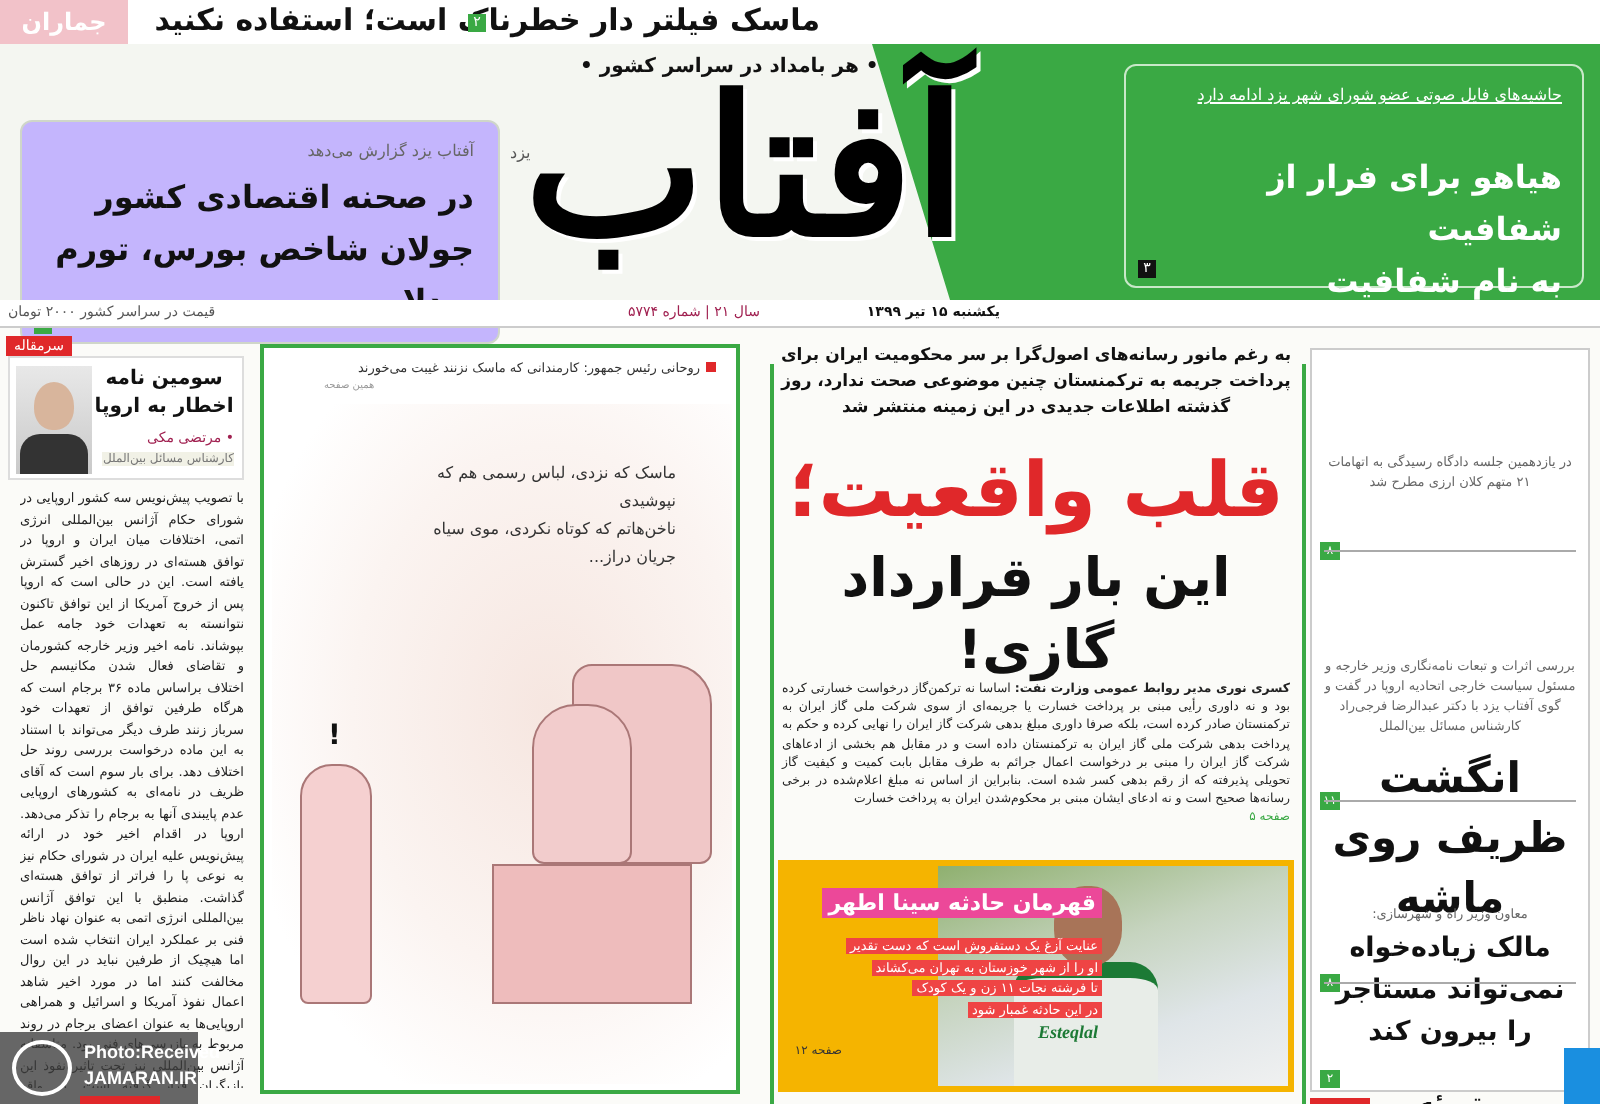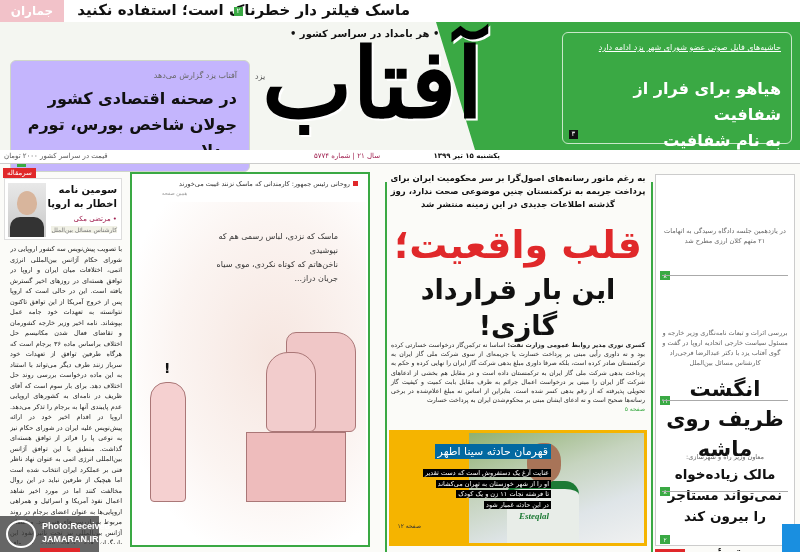--- a/index.html
+++ b/index.html
@@ -37,21 +37,21 @@
   .dateline .issue { position: absolute; right: 420px; top: 2px; color: #a02050; }
   .dateline .price { position: absolute; left: 4px; top: 2px; }
 
   
   .col-left { position: absolute; left: 4px; top: 168px; width: 118px; height: 384px; }
   .col-left .sarmaqale { position: absolute; right: 86px; top: 0; background: #e0282a; color: #fff; font-size: 7px; padding: 1px 4px; }
   .editorial-head { position: absolute; top: 10px; left: 0; width: 118px; height: 62px; border: 1px solid #ddd; background: #fff; }
   .editorial-head .photo { position: absolute; left: 3px; top: 4px; width: 38px; height: 54px; background: linear-gradient(#e8e8e8,#c9c9c9); }
   .editorial-head .photo .face { position: absolute; left: 9px; top: 8px; width: 20px; height: 24px; background: #d8b59c; border-radius: 50% 50% 45% 45%; }
   .editorial-head .photo .suit { position: absolute; left: 2px; top: 34px; width: 34px; height: 20px; background: #333; border-radius: 10px 10px 0 0; }
-  .editorial-head .t1 { position: absolute; right: 4px; top: 4px; font-size: 10px; font-weight: bold; line-height: 14px; text-align: right; width: 70px; }
+  .editorial-head .t1 { position: absolute; right: 4px; top: 4px; font-size: 10px; font-weight: bold; line-height: 14px; text-align: center; width: 70px; }
   .editorial-head .author { position: absolute; right: 4px; top: 36px; font-size: 7px; color: #a02050; }
   .editorial-head .role { position: absolute; right: 4px; top: 47px; font-size: 6px; color: #777; background: #f1f1e6; }
   .col-left .body-text { position: absolute; top: 76px; right: 0; width: 112px; font-size: 6.5px; line-height: 10.5px; text-align: justify; color: #222; overflow: hidden; height: 300px; }
 
   .watermark { position: absolute; left: 0; top: 516px; width: 99px; height: 36px; background: rgba(60,60,60,0.78); color: #fff; font-size: 9px; font-weight: bold; padding: 4px 0 0 42px; direction: ltr; line-height: 13px; font-family: "Liberation Sans", sans-serif; }
   .watermark .logo-circle { position: absolute; left: 6px; top: 4px; width: 30px; height: 28px; border: 2px solid #fff; border-radius: 50%; }
 
   
   .cartoon { position: absolute; left: 130px; top: 172px; width: 240px; height: 375px; border: 2px solid #3aa944; background: #fff; }
   .cartoon .caption { position: absolute; right: 10px; top: 6px; font-size: 6.5px; color: #333; }
@@ -73,23 +73,23 @@
   .col-center .h-red { position: absolute; top: 52px; right: 0; width: 262px; text-align: center; font-size: 38px; font-weight: bold; color: #e0282a; line-height: 50px; }
   .col-center .h-black { position: absolute; top: 104px; right: 0; width: 262px; text-align: center; font-size: 27px; font-weight: bold; color: #111; line-height: 36px; }
   .col-center .body { position: absolute; top: 172px; right: 4px; width: 254px; font-size: 6.2px; line-height: 9.2px; text-align: justify; color: #222; }
   .col-center .body .intro { font-weight: bold; }
   .col-center .body .pgref { color: #3aa944; font-size: 6px; }
   .feature { position: absolute; top: 262px; left: 2px; width: 258px; height: 116px; background: #f5b400; padding: 3px; }
   .feature .photo { position: absolute; left: 80px; top: 3px; width: 175px; height: 110px; background: linear-gradient(160deg,#8fb06f 0%,#c6d4bf 40%,#dfe5e8 70%,#f0f1f1 100%); }
   .feature .photo .head { position: absolute; left: 58px; top: 10px; width: 34px; height: 40px; background: #a87458; border-radius: 45%; }
   .feature .photo .shirt { position: absolute; left: 38px; top: 48px; width: 72px; height: 62px; background: #e8ede8; border-top: 8px solid #1c7a35; border-radius: 14px 14px 0 0; }
   .feature .photo .shirt-text { position: absolute; left: 50px; top: 78px; font-size: 9px; color: #1c7a35; font-style: italic; font-weight: bold; direction: ltr; font-family: "Liberation Serif", serif; }
-  .feature .title { position: absolute; right: 96px; top: 14px; background: #0369a1; color: #fff; font-size: 11px; font-weight: normal; padding: 1px 3px; white-space: nowrap; }
+  .feature .title { position: absolute; right: 96px; top: 14px; background: #ec4899; color: #fff; font-size: 11px; font-weight: bold; padding: 1px 3px; white-space: nowrap; }
   .feature .desc { position: absolute; right: 96px; top: 38px; width: 132px; font-size: 6.5px; line-height: 10.5px; color: #fff; }
-  .feature .desc span { background: #000000; padding: 0 2px; }
+  .feature .desc span { background: #ef4444; padding: 0 2px; }
   .feature .pgref { position: absolute; right: 226px; top: 92px; font-size: 6px; color: #333; }
 
   
   .col-right { position: absolute; right: 5px; top: 174px; width: 140px; height: 372px; border: 1px solid #ccc; background: #fff; }
   .col-right .item { position: absolute; right: 0; width: 138px; text-align: center; margin-top: 47px; }
   .col-right .kicker { font-size: 6.5px; line-height: 10px; color: #666; padding: 0 4px; }
   .col-right .hd { font-weight: bold; color: #111; }
   .col-right .sep { position: absolute; right: 6px; width: 126px; height: 1px; background: #aaa; }
   .col-right .pg { position: absolute; left: 4px; width: 10px; height: 9px; background: #3aa944; color: #fff; font-size: 6px; text-align: center; line-height: 9px; }
 

